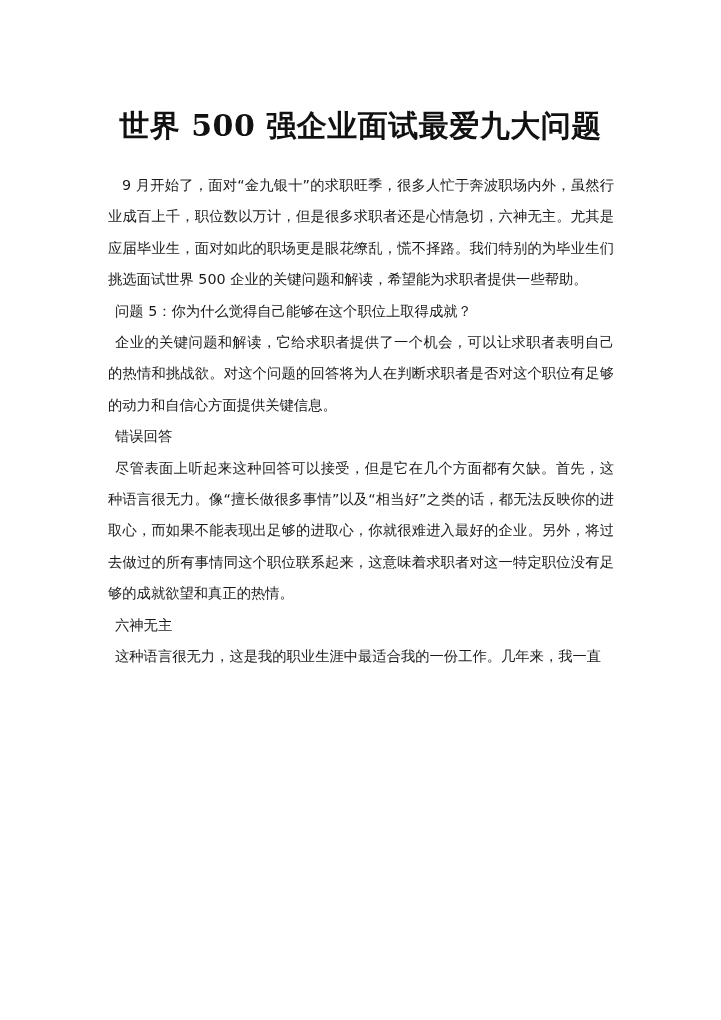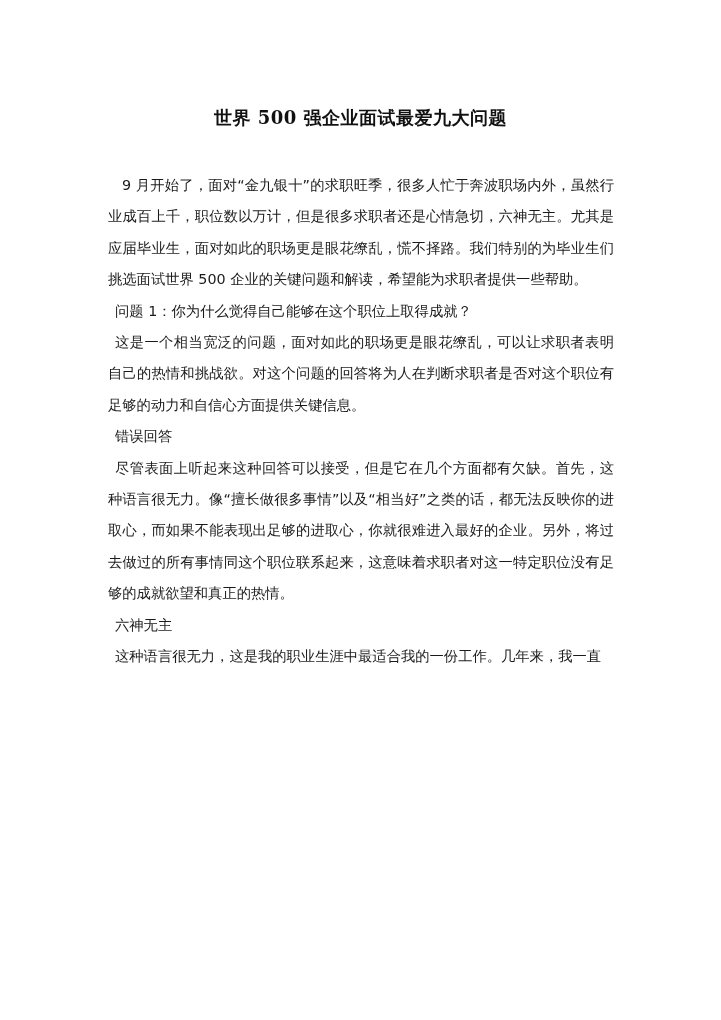--- a/index.html
+++ b/index.html
@@ -1,33 +1,33 @@
 <!DOCTYPE html>
 <html><head>
 <meta charset="utf-8">
 <style>
   html, body { margin:0; padding:0; background:#ffffff; }
   body { width:721px; height:1020px; position:relative; overflow:hidden;
          font-family:"DejaVu Sans", sans-serif; color:#1a1a1a; }
   .title { position:absolute; left:0; top:88px; width:721px; text-align:center;
            font-family:"DejaVu Serif", "Liberation Serif", serif; font-weight:bold;
-           font-size:18px; line-height:36px; letter-spacing:0.5px; color:#111; }
+           font-size:30px; line-height:36px; letter-spacing:0.5px; color:#111; }
   .body { position:absolute; left:108px; top:170px; width:506px;
           font-size:14.3px; line-height:31.4px; }
   .p { margin:0; text-align:justify; text-align-last:left; word-break:break-all; }
   .indent-2 { text-indent:14px; }
   .indent-1 { text-indent:7px; }
 </style>
 </head>
 <body>
 
 <div>
   <h1 class="title">世界 500 强企业面试最爱九大问题</h1>
   <div class="body">
     <p class="p indent-2">9 月开始了，面对“金九银十”的求职旺季，很多人忙于奔波职场内外，虽然行业成百上千，职位数以万计，但是很多求职者还是心情急切，六神无主。尤其是应届毕业生，面对如此的职场更是眼花缭乱，慌不择路。我们特别的为毕业生们挑选面试世界 500 企业的关键问题和解读，希望能为求职者提供一些帮助。</p>
-    <p class="p indent-1">问题 1：你为什么觉得自己能够在这个职位上取得成就？</p>
-    <p class="p indent-1">这是一个相当宽泛的问题，面对如此的职场更是眼花缭乱，可以让求职者表明自己的热情和挑战欲。对这个问题的回答将为人在判断求职者是否对这个职位有足够的动力和自信心方面提供关键信息。</p>
+    <p class="p indent-1">问题 5：你为什么觉得自己能够在这个职位上取得成就？</p>
+    <p class="p indent-1">企业的关键问题和解读，它给求职者提供了一个机会，可以让求职者表明自己的热情和挑战欲。对这个问题的回答将为人在判断求职者是否对这个职位有足够的动力和自信心方面提供关键信息。</p>
     <p class="p indent-1">错误回答</p>
     <p class="p indent-1">尽管表面上听起来这种回答可以接受，但是它在几个方面都有欠缺。首先，这种语言很无力。像“擅长做很多事情”以及“相当好”之类的话，都无法反映你的进取心，而如果不能表现出足够的进取心，你就很难进入最好的企业。另外，将过去做过的所有事情同这个职位联系起来，这意味着求职者对这一特定职位没有足够的成就欲望和真正的热情。</p>
     <p class="p indent-1">六神无主</p>
     <p class="p indent-1">这种语言很无力，这是我的职业生涯中最适合我的一份工作。几年来，我一直</p>
   </div>
 </div>
 
 </body></html>

